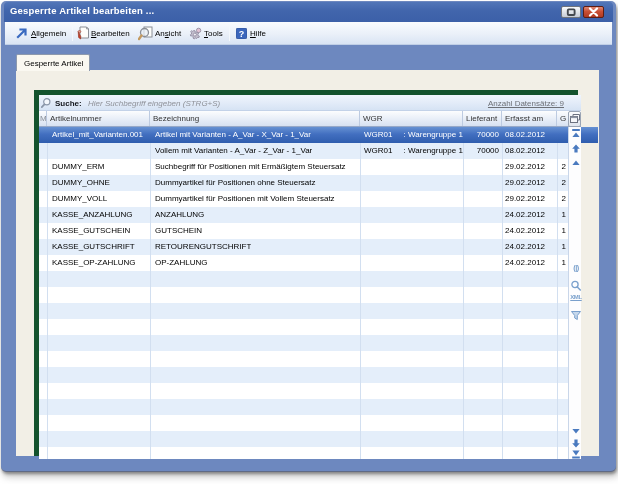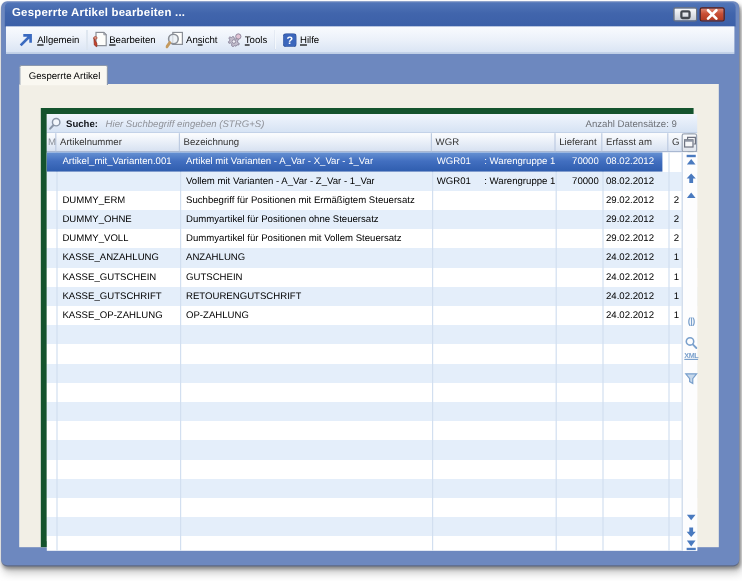--- a/index.html
+++ b/index.html
@@ -32,34 +32,34 @@
   #panel { left:15px; top:69px; width:583px; height:386px; background:#f2efe6; z-index:1; }
   
   #container { position:absolute; left:18px; top:20px; width:544px; height:366px;
     border:5px solid #14532d; background:#ffffff; }
   
   #searchbar { left:0; top:0; width:542px; height:16px;
     background:linear-gradient(180deg,#f0f5fc 0%,#e2ebf8 55%,#d6e3f4 100%);
     border-bottom:1px solid #c3d2e8; }
   #lbl-suche { left:16px; top:4px; font-size:8px; font-weight:bold; color:#13161c; }
   #lbl-ph { left:49px; top:4px; font-size:8px; font-style:italic; color:#8f9299; }
-  #lbl-anzahl { right:9px; top:4px; font-size:8px; color:#6d7076; }
+  #lbl-anzahl { right:9px; top:4px; font-size:8px; color:#6d7076;text-decoration:underline; }
   
   #header { left:0; top:16px; width:542px; height:16px;
     background:linear-gradient(180deg,#fcfdfe 0%,#e9eff8 50%,#d7e1f1 100%);
     border-bottom:1px solid #96a8c8; }
   .hcell { position:absolute; top:0; height:15px; border-right:1px solid #bdcbe1; }
   .hcell span { position:absolute; left:3px; top:3px; font-size:8px; color:#333; white-space:nowrap; }
   
   #tbody { left:0; top:32px; width:542px; height:332px;
     background:repeating-linear-gradient(180deg,#ffffff 0px,#ffffff 16px,#e4eefa 16px,#e4eefa 32px); }
   .vline { position:absolute; top:0; width:1px; height:332px; background:#d2dff0; }
   .row { position:absolute; left:0; width:529px; height:16px; }
   .cell { position:absolute; top:0; height:16px; font-size:8px; color:#000; line-height:16px; white-space:nowrap; overflow:hidden; }
-  #selrow { position:absolute; left:0; top:0; width:513px; height:16px;
+  #selrow { position:absolute; left:0; top:0; width:559px; height:16px;
     background:linear-gradient(180deg,#6691d2 0%,#426fc0 45%,#2f5dae 100%); }
   #selrow .cell { color:#ffffff; }
   
   #strip { left:529px; top:32px; width:13px; height:332px; background:#fdfdfe; border-left:1px solid #c9d6e9; }
   #stripbtn { left:529px; top:16px; width:13px; height:16px;
     background:linear-gradient(180deg,#fbfcfd,#dfe4ec); border:1px solid #9aa4b4; border-radius:2px; }
   .sicon { position:absolute; left:0; width:14px; text-align:center; }
 </style>
 </head>
 <body>

